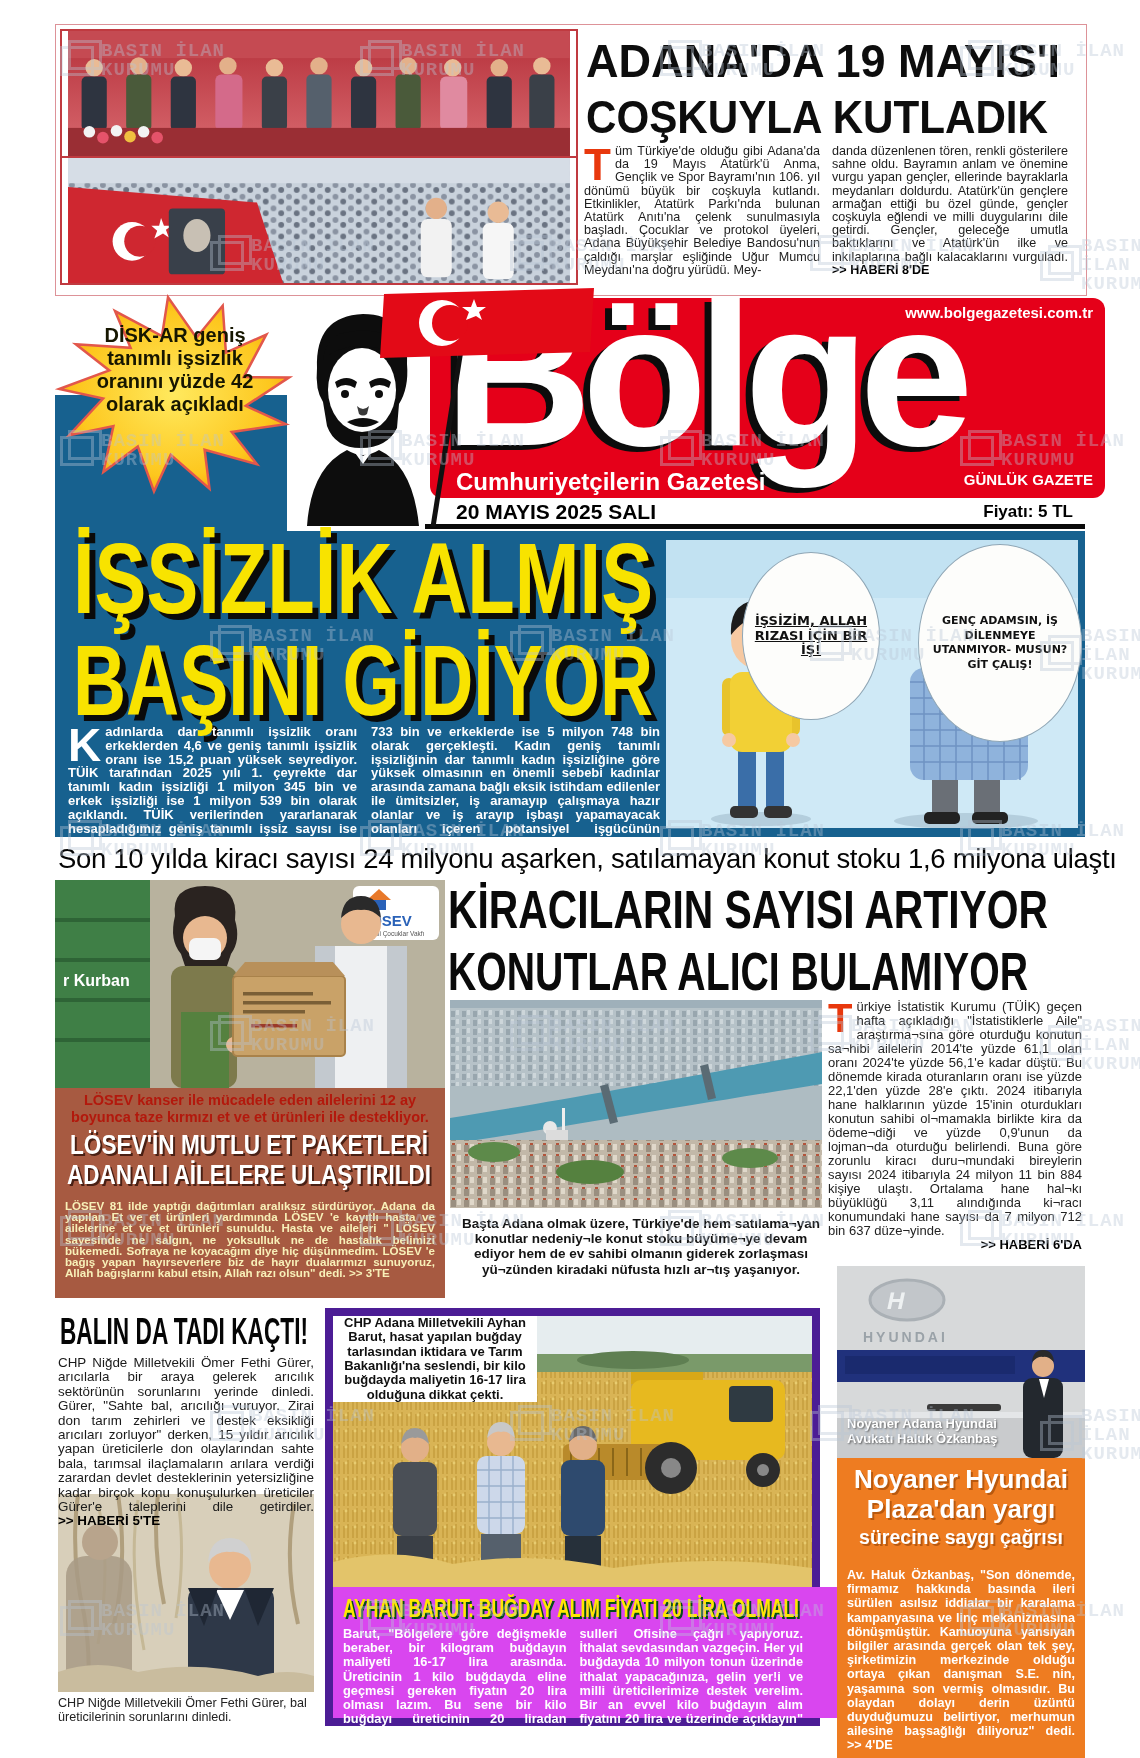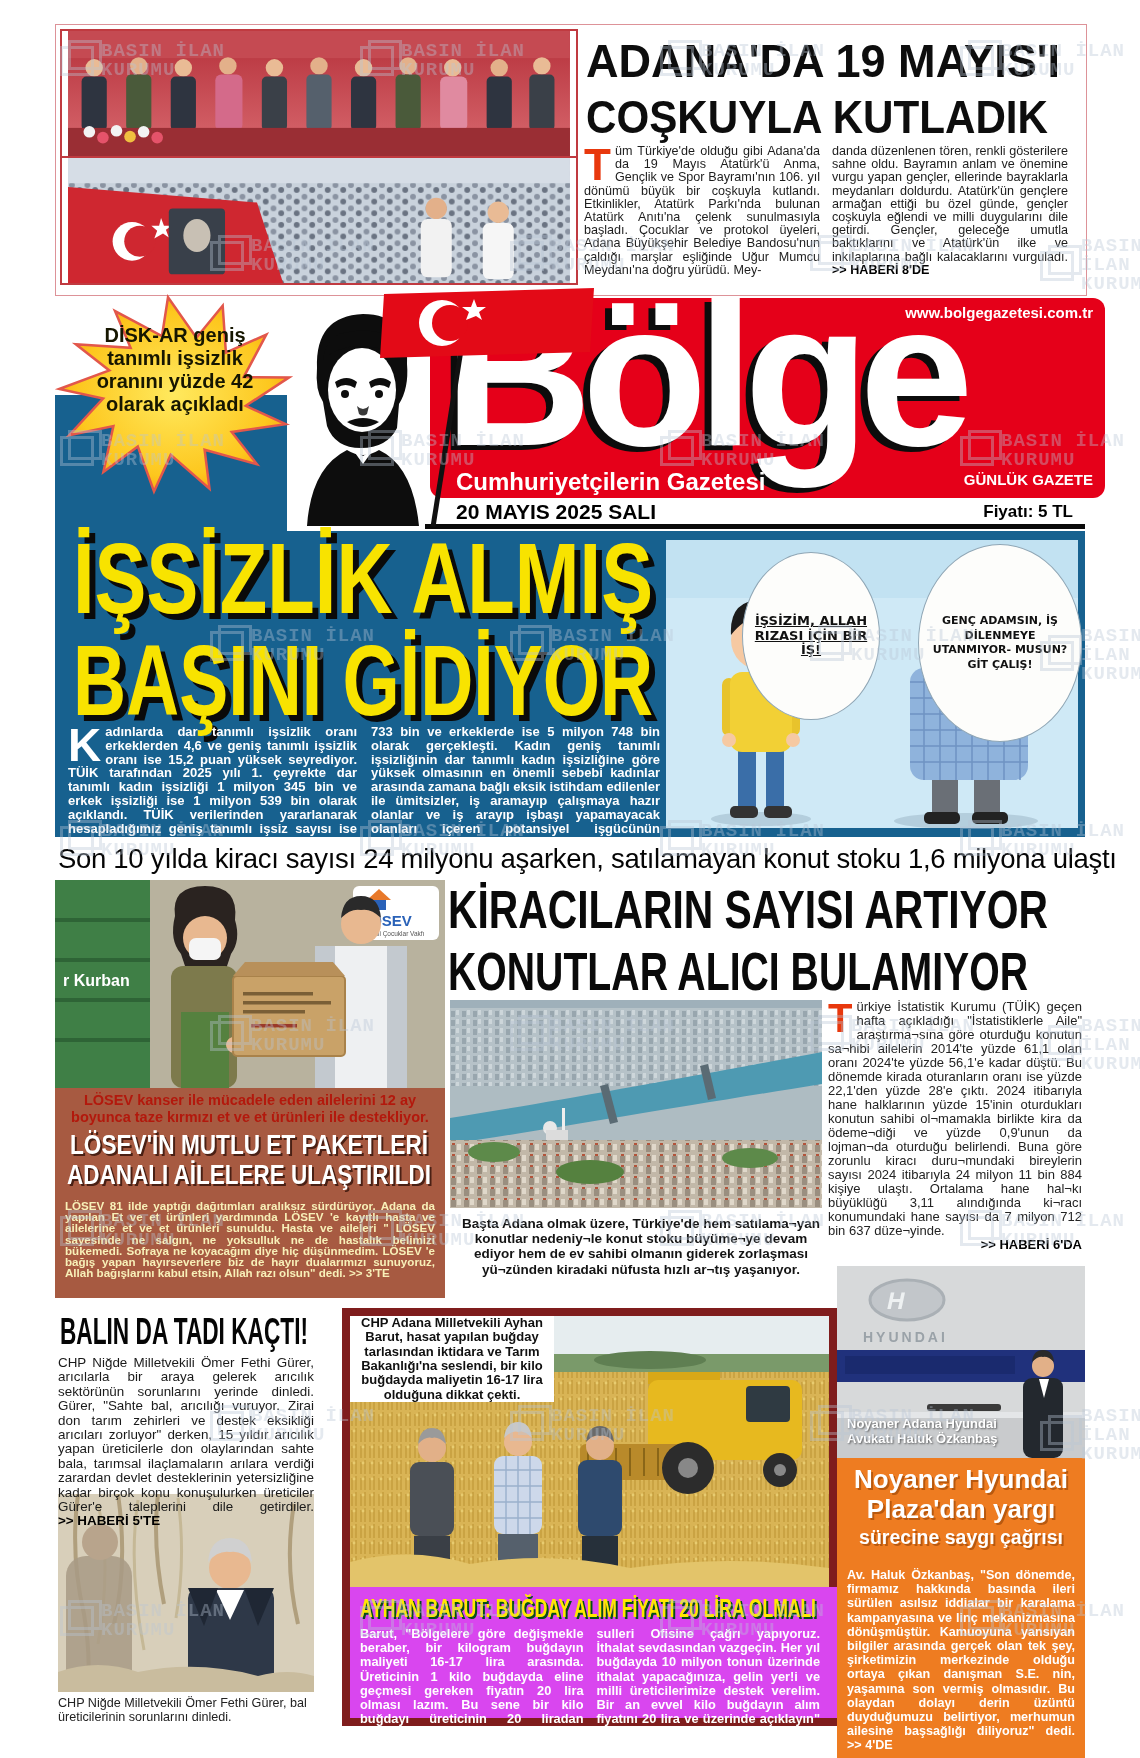--- a/index.html
+++ b/index.html
@@ -71,21 +71,21 @@
      font-weight:bold;font-size:13.5px;line-height:15.2px;z-index:2;}
   .kira-body{left:828px;top:1000px;width:254px;font-size:13px;line-height:14px;
      color:#232323;text-align:justify;z-index:2;}
   
   .honey-head{left:58px;top:1310px;}
   .honey-body{left:58px;top:1356px;width:256px;font-size:13.4px;line-height:14.4px;
      color:#1a1a1a;text-align:justify;z-index:2;}
   .honey-photo{left:58px;top:1494px;width:256px;height:198px;}
   .honey-cap{left:58px;top:1696px;width:256px;font-size:12.6px;line-height:14px;color:#222;z-index:2;}
   
-  .greenbox{left:342px;top:1308px;width:495px;height:418px;border:8px solid #7f1d1d;
+  .greenbox{left:325px;top:1308px;width:495px;height:418px;border:8px solid #4c1d95;
      box-sizing:border-box;background:#12a035;z-index:2;}
   .wheat-photo{position:absolute;left:0;top:0;width:479px;height:271px;}
   .wheat-intro{position:absolute;left:0;top:0;width:204px;height:86px;background:#fff;
      display:flex;align-items:center;}
   .wheat-intro div{width:100%;padding:4px 8px;text-align:center;font-weight:900;color:#101010;
      font-size:13px;line-height:14.4px;}
   .wheat-band{position:absolute;left:0;top:271px;width:523px;height:131px;background:#d946ef;}
   .wheat-head{position:absolute;left:8px;top:5px;}
   .wheat-cols{position:absolute;left:10px;top:40px;width:460px;display:flex;gap:13px;
      color:#fff;font-weight:bold;font-size:12.8px;line-height:14.2px;text-align:justify;}

